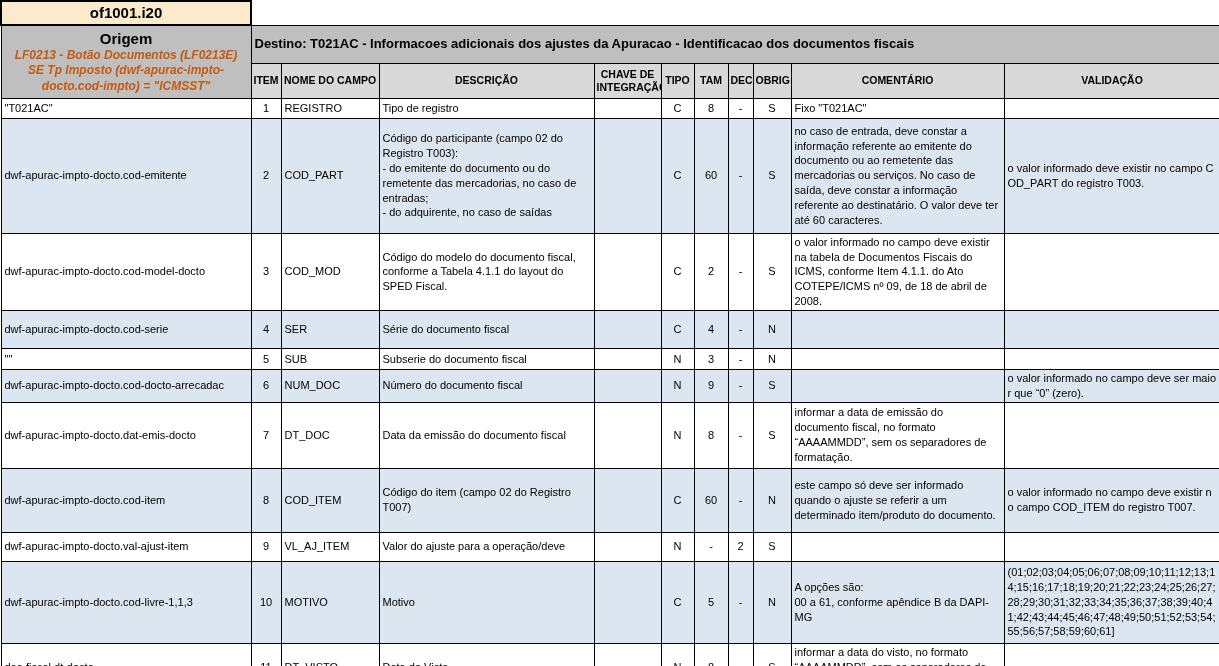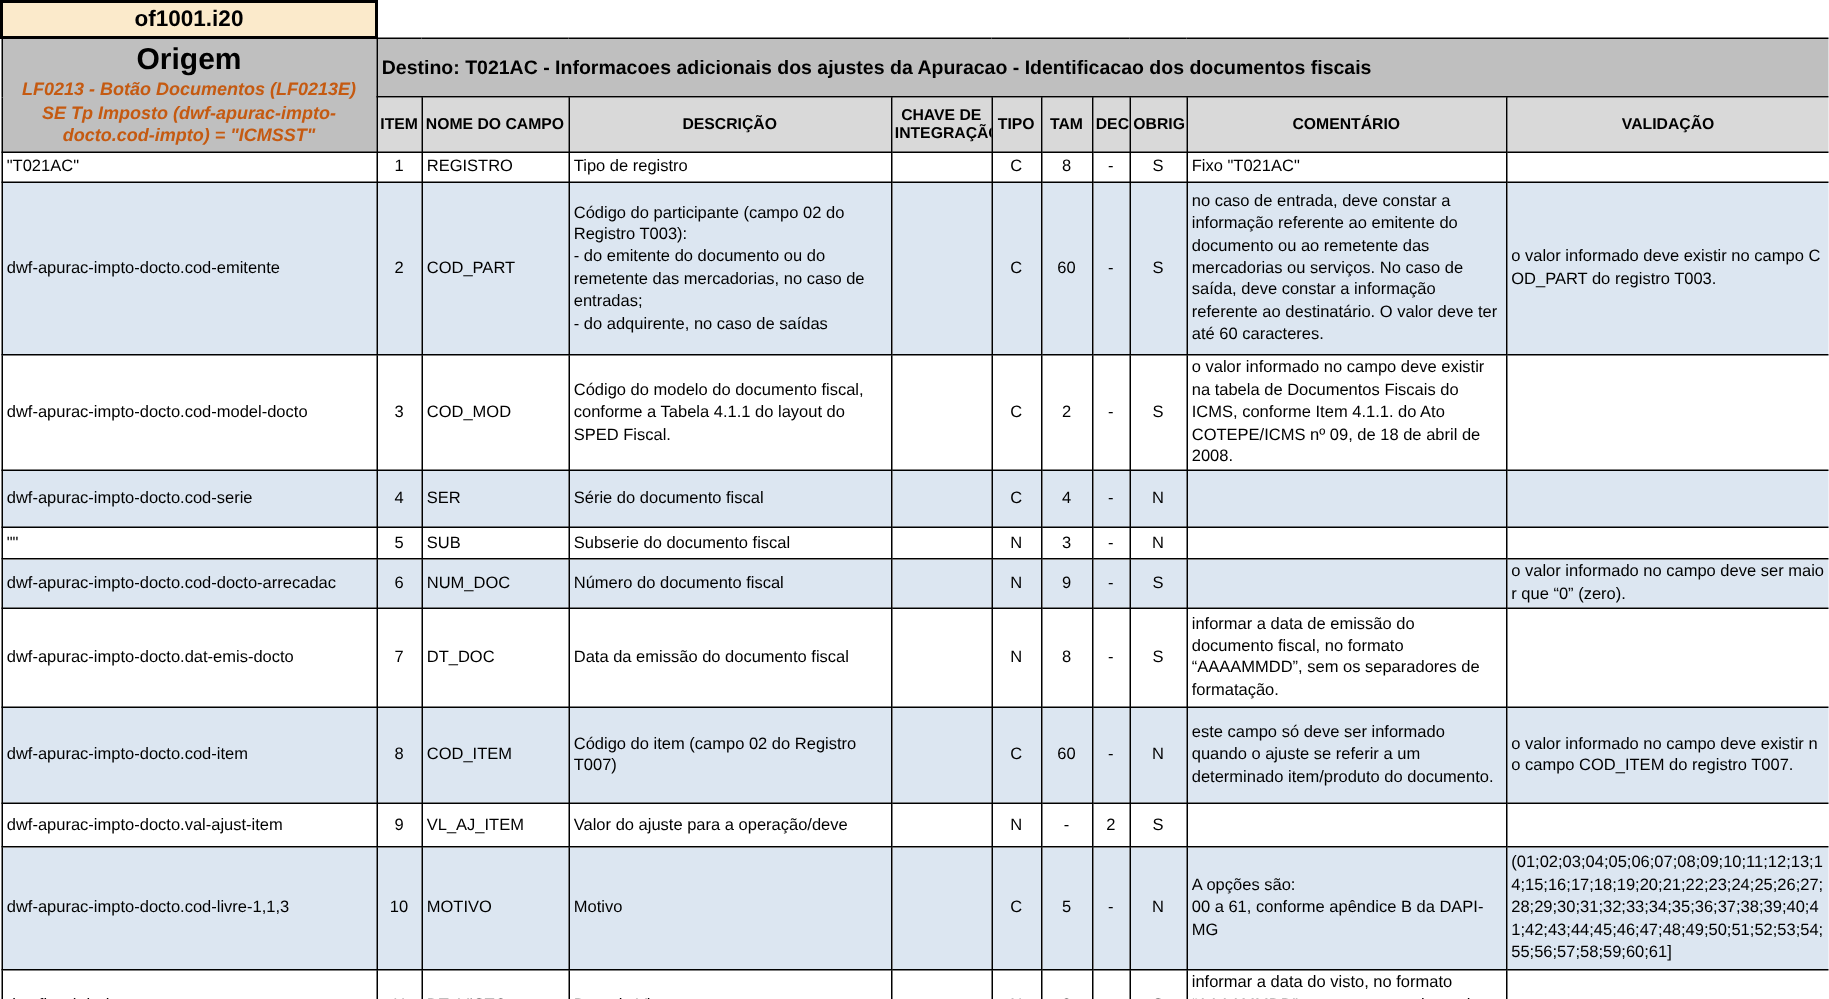--- a/index.html
+++ b/index.html
@@ -13,21 +13,21 @@
   }
   *{box-sizing:border-box;}
   html,body{margin:0;padding:0;background:#ffffff;}
   body{font-family:"Liberation Sans","DejaVu Sans",sans-serif;color:var(--text);}
   .sheet{width:1219px;}
   table{border-collapse:collapse;table-layout:fixed;width:1219px;}
   td{border:1px solid var(--border);padding:1px 3px;vertical-align:middle;font-size:11px;line-height:1.35;overflow:hidden;}
   td.noborder{border:none;background:#ffffff;}
   .file-title-cell{background:var(--cream);border:2px solid var(--border);font-size:15px;font-weight:bold;text-align:center;padding:1px 2px;}
   .origin-cell{background:var(--gray-dark);text-align:center;vertical-align:middle;padding:2px 4px;}
-  .origin-title{font-size:20px;font-weight:bold;line-height:1.2;}
+  .origin-title{font-size:15px;font-weight:bold;line-height:1.2;}
   .origin-line{font-size:12px;font-weight:bold;font-style:italic;color:var(--orange);line-height:1.3;}
   .destino-cell{background:var(--gray-dark);font-size:13px;font-weight:bold;text-align:left;height:38px;}
   .colhead{background:var(--gray-light);font-size:10.5px;font-weight:bold;text-align:center;height:35px;padding:1px 2px;line-height:1.2;}
   .c-left{text-align:left;}
   .c-center{text-align:center;}
   .pre{white-space:pre-wrap;}
   .brk{word-break:break-all;}
   .c-origem{white-space:nowrap;overflow:hidden;}
   tr.row-blue td{background:var(--blue-row);}
   tr.row-white td{background:#ffffff;}

